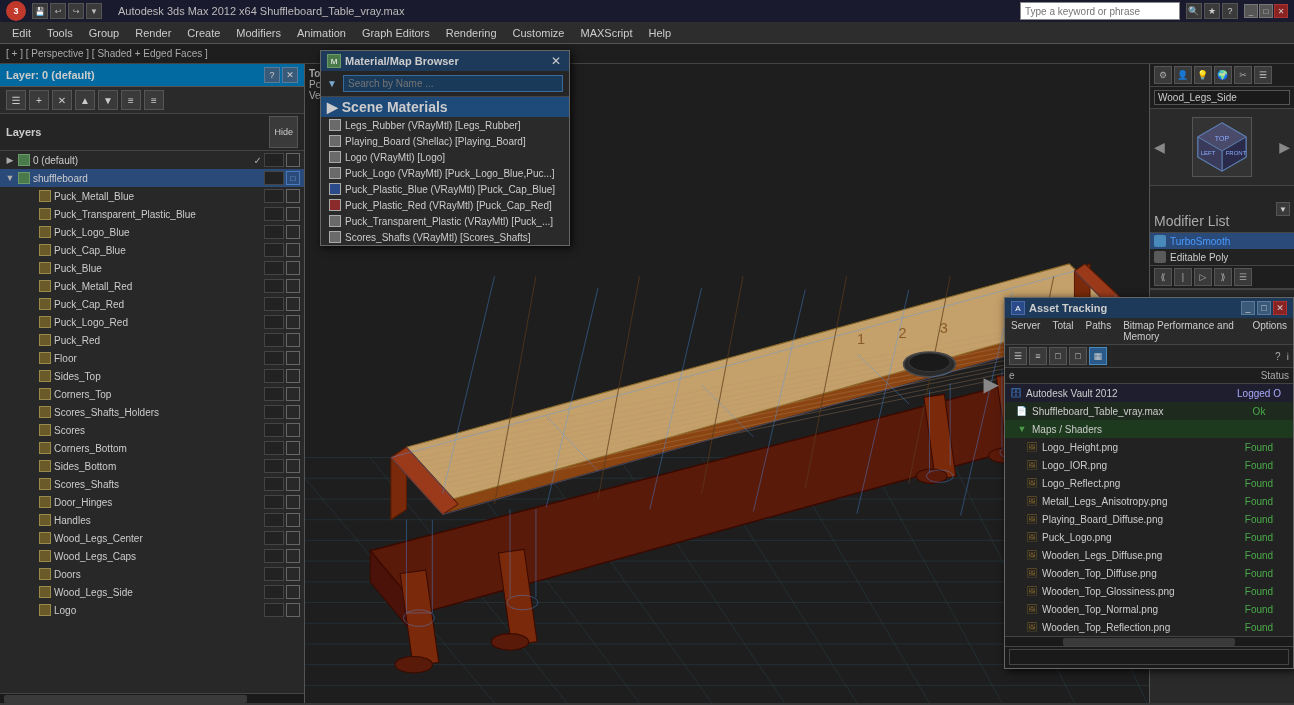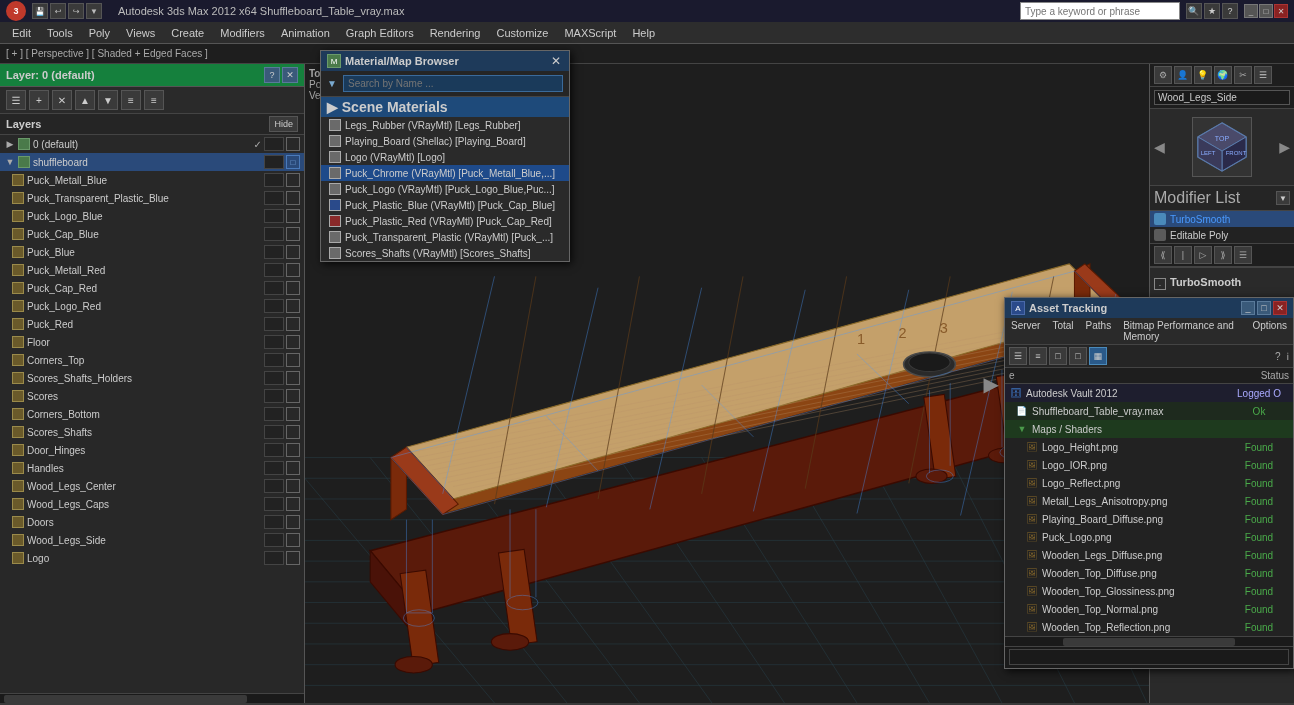--- a/index.html
+++ b/index.html
@@ -17,35 +17,35 @@
     .menu-item { padding: 2px 8px; color: #ccc; cursor: pointer; font-size: 11px; }
 
     
     #viewport-info { background: #1e1e1e; height: 20px; display: flex; align-items: center; padding: 0 6px; color: #aaa; font-size: 10px; border-bottom: 1px solid #444; }
 
     
     #main { display: flex; height: calc(705px - 66px); }
 
     
     #layers-panel { width: 305px; background: #2a2a2a; border-right: 1px solid #555; display: flex; flex-direction: column; height: 100%; }
-    #layers-header { background: #15803d; padding: 3px 6px; display: flex; justify-content: space-between; align-items: center; border-bottom: 1px solid #555; }
+    #layers-header { background: #0369a1; padding: 3px 6px; display: flex; justify-content: space-between; align-items: center; border-bottom: 1px solid #555; }
     .hdr-btn { width: 16px; height: 16px; background: #3a5a7a; border: 1px solid #5a7a9a; display: flex; align-items: center; justify-content: center; font-size: 9px; color: #ccc; cursor: pointer; }
     #layers-toolbar { background: #2a2a2a; padding: 3px 6px; display: flex; gap: 3px; align-items: center; border-bottom: 1px solid #444; }
     .toolbar-icon { width: 20px; height: 20px; background: #3a3a3a; border: 1px solid #555; display: flex; align-items: center; justify-content: center; font-size: 10px; cursor: pointer; color: #ccc; }
     #layers-subheader { display: flex; justify-content: space-between; align-items: center; padding: 2px 6px; background: #252525; border-bottom: 1px solid #444; }
     #layers-list { flex: 1; overflow-y: auto; background: #282828; }
     .layer-item { display: flex; align-items: center; padding: 1px 4px; height: 18px; cursor: pointer; position: relative; }
     .layer-item.active { background: #2a4a7a; }
     .layer-item .expand-icon { width: 12px; height: 12px; margin-right: 2px; color: #aaa; font-size: 9px; display: flex; align-items: center; justify-content: center; }
     .layer-item .layer-icon { width: 14px; height: 14px; margin-right: 3px; display: flex; align-items: center; justify-content: center; }
     .layer-item .layer-name { flex: 1; color: #ccc; font-size: 10px; overflow: hidden; text-overflow: ellipsis; white-space: nowrap; }
     .layer-item .layer-check { color: #aaa; font-size: 10px; margin-left: 2px; }
     .layer-item .layer-indicator { width: 20px; height: 14px; background: #222; border: 1px solid #444; margin-left: 2px; }
     .layer-item .layer-square { width: 14px; height: 14px; border: 1px solid #666; margin-left: 2px; display: flex; align-items: center; justify-content: center; }
-    .layer-indent { padding-left: 0; }
+    .layer-indent { padding-left: 27px; }
 
     
     #viewport { flex: 1; background: #1a1a1a; position: relative; overflow: hidden; }
     
     
     #stats-overlay { position: absolute; top: 4px; left: 4px; color: #aaa; font-size: 10px; }
 
     
     #right-panel { width: 145px; background: #2a2a2a; border-left: 1px solid #555; display: flex; flex-direction: column; }
     #cube-view { width: 60px; height: 60px; background: #333; border: 1px solid #555; margin: 4px auto; display: flex; align-items: center; justify-content: center; position: relative; }
@@ -127,22 +127,22 @@
       <button class="ctrl-btn" style="width:14px;height:14px;background:#555;border:1px solid #777;color:#ccc;font-size:8px;cursor:pointer;">_</button>
       <button class="ctrl-btn" style="width:14px;height:14px;background:#555;border:1px solid #777;color:#ccc;font-size:8px;cursor:pointer;">□</button>
       <button class="ctrl-btn" style="width:14px;height:14px;background:#8a2222;border:1px solid #aa3333;color:#ccc;font-size:8px;cursor:pointer;">✕</button>
     </div>
   </div>
 </div>
 
 <div id="menubar">
   <div class="menu-item">Edit</div>
   <div class="menu-item">Tools</div>
-  <div class="menu-item">Poly</div>
-  <div class="menu-item">Views</div>
+  <div class="menu-item">Group</div>
+  <div class="menu-item">Render</div>
   <div class="menu-item">Create</div>
   <div class="menu-item">Modifiers</div>
   <div class="menu-item">Animation</div>
   <div class="menu-item">Graph Editors</div>
   <div class="menu-item">Rendering</div>
   <div class="menu-item">Customize</div>
   <div class="menu-item">MAXScript</div>
   <div class="menu-item">Help</div>
 </div>
 
@@ -164,21 +164,21 @@
       <div class="toolbar-icon" title="Menu">☰</div>
       <div class="toolbar-icon" title="Add">+</div>
       <div class="toolbar-icon" title="Delete">✕</div>
       <div class="toolbar-icon" title="Move Up">▲</div>
       <div class="toolbar-icon" title="Move Down">▼</div>
       <div class="toolbar-icon" title="Expand">≡</div>
       <div class="toolbar-icon" title="Collapse">≡</div>
     </div>
     <div id="layers-subheader">
       <span style="color:#ccc;font-size:11px;font-weight:bold;">Layers</span>
-      <button style="background:#3a3a3a;border:1px solid #555;color:#ccc;font-size:9px;padding:2px 4px;cursor:pointer;">Hide</button>
+      <button style="background:#3a3a3a;border:1px solid #555;color:#ccc;font-size:9px;padding:10px 4px;cursor:pointer;">Hide</button>
     </div>
     <div id="layers-list">
 
       <div class="layer-item">
         <div class="expand-icon">▶</div>
         <div class="layer-icon" style="width:12px;height:12px;background:#4a7a4a;border:1px solid #6a9a6a;"></div>
         <span class="layer-name">0 (default)</span>
         <span class="layer-check">✓</span>
         <div class="layer-indicator"></div>
         <div class="layer-square"></div>
@@ -258,20 +258,27 @@
       <div class="layer-item layer-indent">
         <div class="expand-icon" style="width:10px;"></div>
         <div class="layer-icon" style="width:12px;height:12px;background:#6a5a2a;border:1px solid #9a8a4a;margin-right:3px;"></div>
         <span class="layer-name">Floor</span>
         <div class="layer-indicator"></div>
         <div class="layer-square"></div>
       </div>
       <div class="layer-item layer-indent">
         <div class="expand-icon" style="width:10px;"></div>
         <div class="layer-icon" style="width:12px;height:12px;background:#6a5a2a;border:1px solid #9a8a4a;margin-right:3px;"></div>
+        <span class="layer-name">Sides_Top</span>
+        <div class="layer-indicator"></div>
+        <div class="layer-square"></div>
+      </div>
+      <div class="layer-item layer-indent">
+        <div class="expand-icon" style="width:10px;"></div>
+        <div class="layer-icon" style="width:12px;height:12px;background:#6a5a2a;border:1px solid #9a8a4a;margin-right:3px;"></div>
         <span class="layer-name">Corners_Top</span>
         <div class="layer-indicator"></div>
         <div class="layer-square"></div>
       </div>
       <div class="layer-item layer-indent">
         <div class="expand-icon" style="width:10px;"></div>
         <div class="layer-icon" style="width:12px;height:12px;background:#6a5a2a;border:1px solid #9a8a4a;margin-right:3px;"></div>
         <span class="layer-name">Scores_Shafts_Holders</span>
         <div class="layer-indicator"></div>
         <div class="layer-square"></div>
@@ -280,20 +287,27 @@
         <div class="expand-icon" style="width:10px;"></div>
         <div class="layer-icon" style="width:12px;height:12px;background:#6a5a2a;border:1px solid #9a8a4a;margin-right:3px;"></div>
         <span class="layer-name">Scores</span>
         <div class="layer-indicator"></div>
         <div class="layer-square"></div>
       </div>
       <div class="layer-item layer-indent">
         <div class="expand-icon" style="width:10px;"></div>
         <div class="layer-icon" style="width:12px;height:12px;background:#6a5a2a;border:1px solid #9a8a4a;margin-right:3px;"></div>
         <span class="layer-name">Corners_Bottom</span>
+        <div class="layer-indicator"></div>
+        <div class="layer-square"></div>
+      </div>
+      <div class="layer-item layer-indent">
+        <div class="expand-icon" style="width:10px;"></div>
+        <div class="layer-icon" style="width:12px;height:12px;background:#6a5a2a;border:1px solid #9a8a4a;margin-right:3px;"></div>
+        <span class="layer-name">Sides_Bottom</span>
         <div class="layer-indicator"></div>
         <div class="layer-square"></div>
       </div>
       <div class="layer-item layer-indent">
         <div class="expand-icon" style="width:10px;"></div>
         <div class="layer-icon" style="width:12px;height:12px;background:#6a5a2a;border:1px solid #9a8a4a;margin-right:3px;"></div>
         <span class="layer-name">Scores_Shafts</span>
         <div class="layer-indicator"></div>
         <div class="layer-square"></div>
       </div>
@@ -546,21 +560,21 @@
           <text x="14" y="36" text-anchor="middle" fill="#8aacff" font-size="6" font-family="Arial">LEFT</text>
         </svg>
       </div>
 
       <div style="position:absolute;left:4px;top:50%;transform:translateY(-50%);color:#888;font-size:14px;cursor:pointer;">◀</div>
       <div style="position:absolute;right:4px;top:50%;transform:translateY(-50%);color:#888;font-size:14px;cursor:pointer;">▶</div>
     </div>
 
     <div style="padding:3px 4px;background:#252525;border-bottom:1px solid #444;">
       <div style="display:flex;align-items:center;justify-content:space-between;">
-        <span style="font-size:16px;color:#aaa;">Modifier List</span>
+        <span style="font-size:14px;color:#aaa;margin-top:24px;">Modifier List</span>
         <div style="width:14px;height:14px;background:#3a3a3a;border:1px solid #555;display:flex;align-items:center;justify-content:center;font-size:8px;cursor:pointer;color:#ccc;">▼</div>
       </div>
     </div>
 
     <div style="background:#222;border-bottom:1px solid #444;">
       <div style="display:flex;align-items:center;padding:2px 4px;background:#2a4a7a;cursor:pointer;">
         <div style="width:12px;height:12px;background:#4a8aba;border-radius:2px;margin-right:4px;"></div>
         <span style="font-size:10px;color:#4a9aff;">TurboSmooth</span>
       </div>
       <div style="display:flex;align-items:center;padding:2px 4px;cursor:pointer;">
@@ -620,24 +634,20 @@
       <span class="mat-icon gray"></span>
       <span>Legs_Rubber (VRayMtl) [Legs_Rubber]</span>
     </div>
     <div class="mat-item">
       <span class="mat-icon gray"></span>
       <span>Playing_Board (Shellac) [Playing_Board]</span>
     </div>
     <div class="mat-item">
       <span class="mat-icon gray"></span>
       <span>Logo (VRayMtl) [Logo]</span>
-    </div>
-    <div class="mat-item highlighted">
-      <span class="mat-icon gray"></span>
-      <span>Puck_Chrome (VRayMtl) [Puck_Metall_Blue,...]</span>
     </div>
     <div class="mat-item">
       <span class="mat-icon gray"></span>
       <span>Puck_Logo (VRayMtl) [Puck_Logo_Blue,Puc...]</span>
     </div>
     <div class="mat-item">
       <span class="mat-icon blue"></span>
       <span>Puck_Plastic_Blue (VRayMtl) [Puck_Cap_Blue]</span>
     </div>
     <div class="mat-item">

